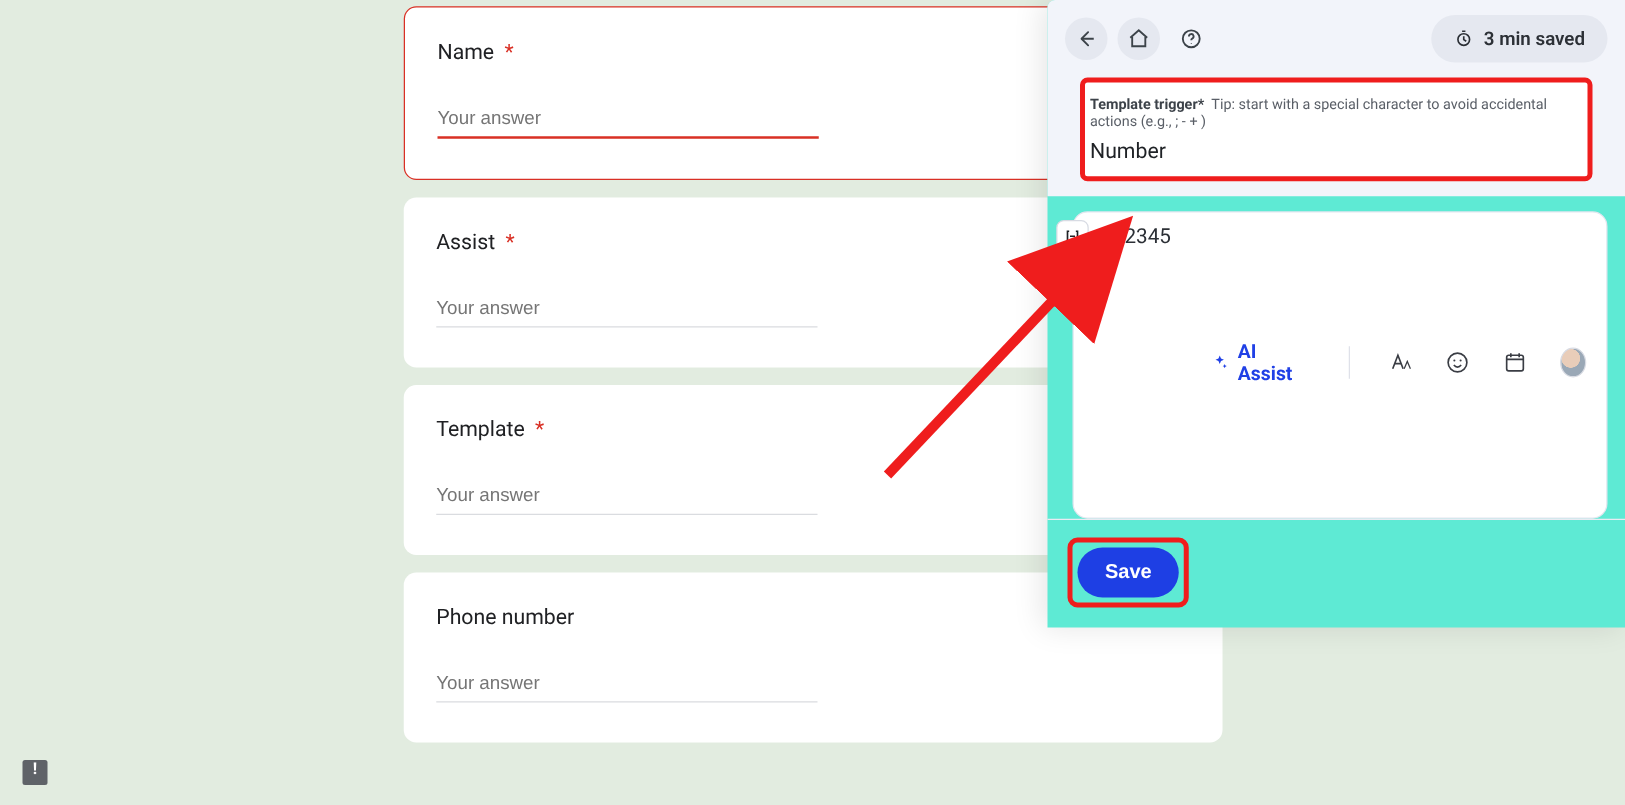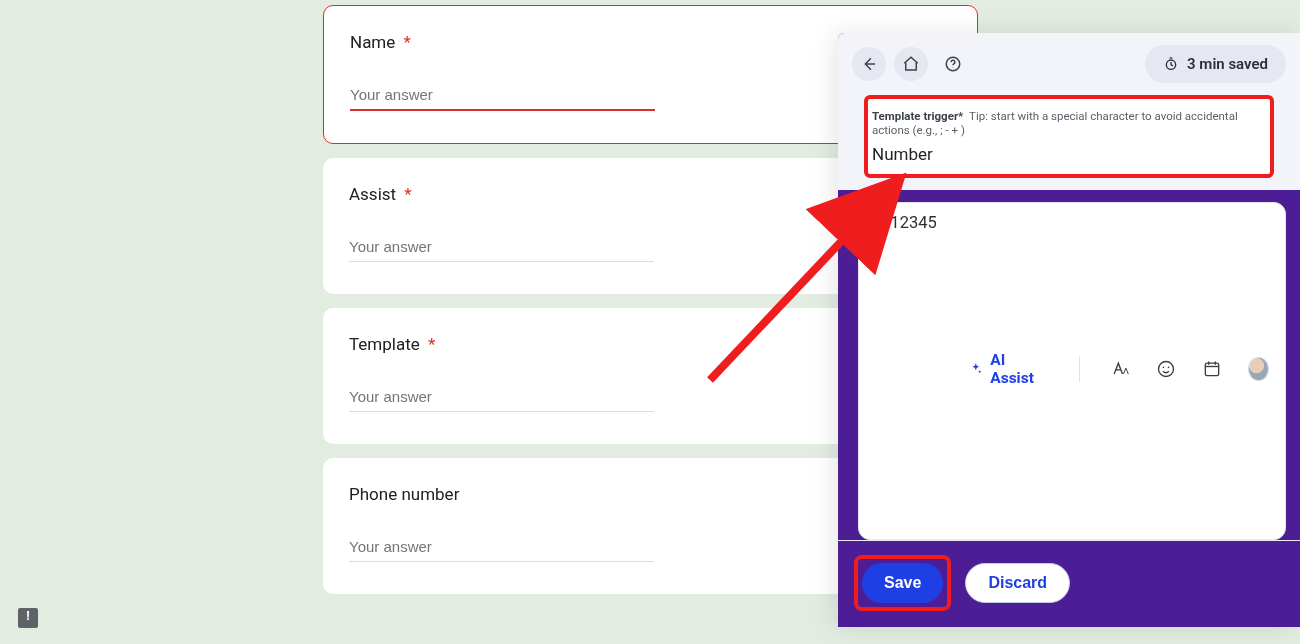--- a/index.html
+++ b/index.html
@@ -55,28 +55,27 @@
     z-index: 5;
   }
   .close-badge svg { width: 18px; height: 18px; }
 
   
   .panel {
     position: absolute;
     right: 0;
     top: 0;
     width: 462px;
-    height: 594px;
-    background: #4c1d95;
+    height: 502px;
+    background: #5eead4;
     z-index: 10;
     box-shadow: -4px 0 24px rgba(0,0,0,0.10);
     border-top-left-radius: 6px;
     display: flex;
     flex-direction: column;
-    margin-top: 33px;
   }
   .panel-top {
     background: #f2f4fa;
     padding: 12px 14px 12px 14px;
     border-top-left-radius: 6px;
   }
   .top-row {
     display: flex;
     align-items: center;
     gap: 8px;
@@ -165,21 +164,21 @@
   .tool-icon svg { width:20px; height:20px; stroke:#3a3d44; fill:none; stroke-width:1.6; }
   .avatar {
     width:24px; height:24px; border-radius:50%;
     background: radial-gradient(circle at 40% 35%, #e9cdb9 0 40%, #9aa8b6 42% 100%);
     border:1px solid #d8dbe3;
   }
 
   .panel-footer {
     border-top: 1px solid #e9ebf2;
     padding: 14px 16px 16px 16px;
-    display:flex; align-items:center; gap:14px;
+    display:flex; align-items:center; 
   }
   .save-outline {
     border: 4px solid #ef1d1d;
     border-radius: 8px;
     padding: 4px;
     display:inline-flex;
   }
   .btn {
     height: 40px;
     border-radius: 22px;
@@ -364,18 +363,17 @@
           </svg>
       </div>
       <div class="avatar"></div>
     </div>
   </div>
 
   <div class="panel-footer">
     <span class="save-outline">
       <button class="btn btn-primary">Save</button>
     </span>
-    <button class="btn btn-secondary">Discard</button>
   </div>
 
 </div>
 
 <div class="fb-icon"></div>
 
 </body></html>

